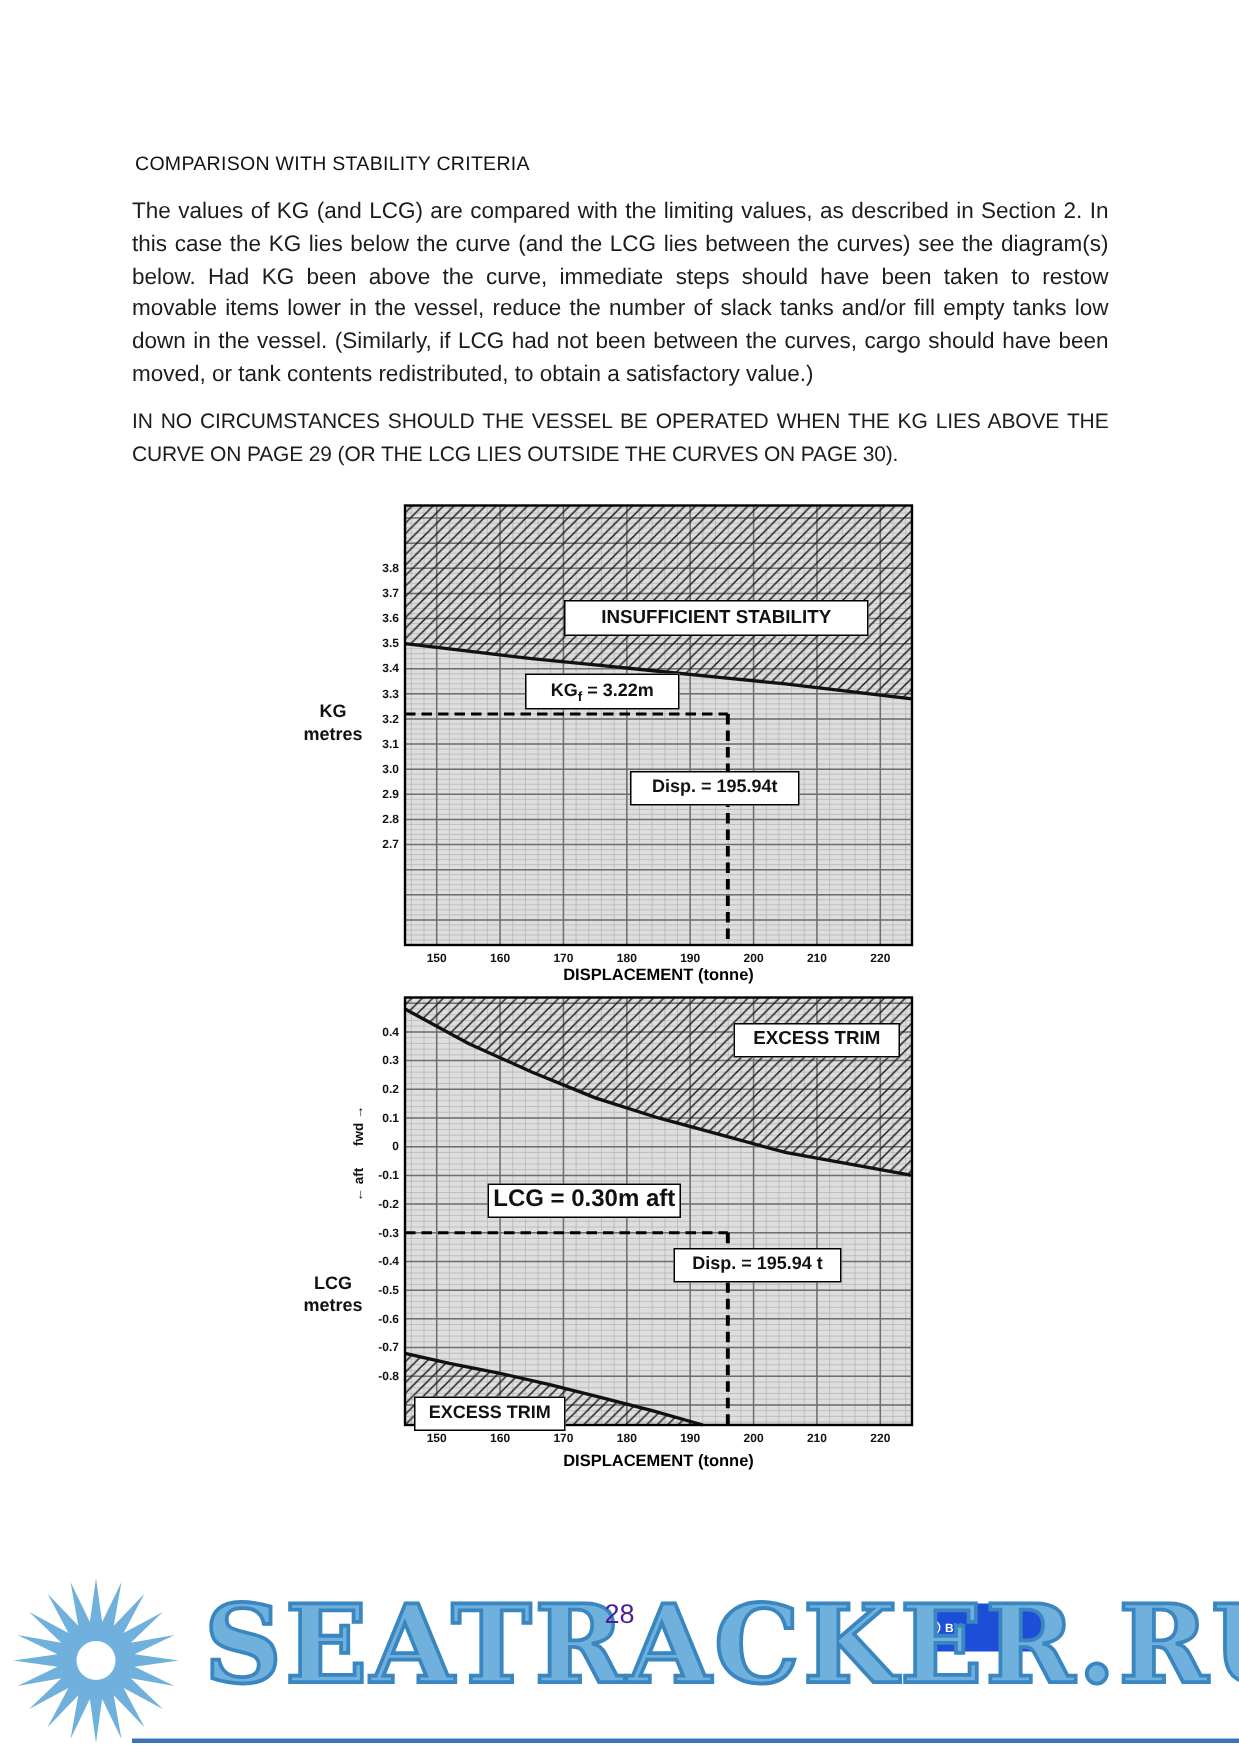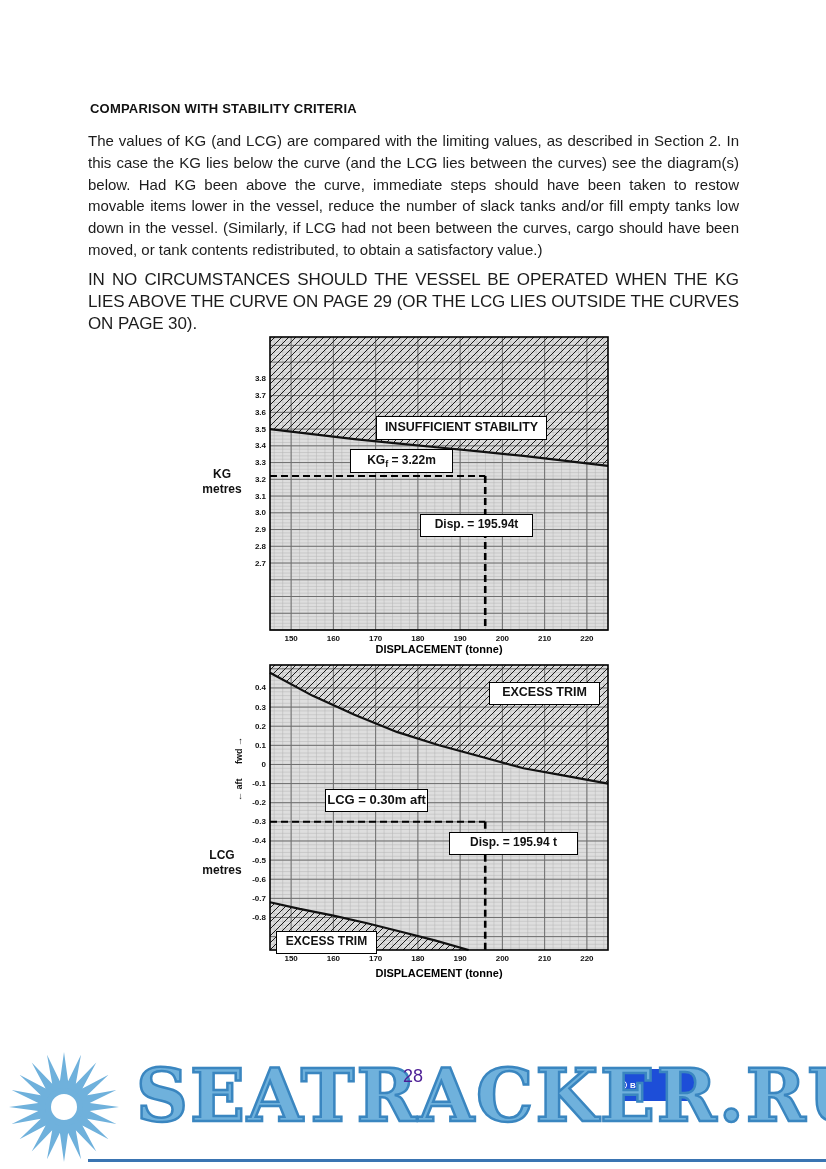--- a/index.html
+++ b/index.html
@@ -1,38 +1,38 @@
 <!DOCTYPE html>
 <html><head>
 <meta charset="utf-8">
 <style>
   *{margin:0;padding:0;box-sizing:border-box}
   html,body{background:#fff}
   body{font-family:"Liberation Sans",sans-serif;color:#111}
   .page{position:relative;width:826px;height:1169px;background:#ffffff;overflow:hidden}
 
-  .heading{position:absolute;left:90px;top:101px;font-size:13px;font-weight:bold;letter-spacing:.2px}
+  .heading{position:absolute;left:90px;top:101px;font-size:13px;font-weight:normal;letter-spacing:.2px}
   .para{position:absolute;left:88px;width:651px;font-size:15px;line-height:21.8px;text-align:justify;color:#1c1c1c}
   .para1{top:130px}
-  .para2{top:269px;font-size:17px;line-height:22px;letter-spacing:-0.1px}
+  .para2{top:269px;font-size:14px;line-height:22px;letter-spacing:-0.1px}
 
   .chart-svg{position:absolute}
   #chart-svg-0{left:240px;top:330px;width:390px;height:335px}
   #chart-svg-1{left:240px;top:658px;width:390px;height:340px}
   .tick{font:bold 8px "Liberation Sans",sans-serif;fill:#111}
   .axis-label{font:bold 11px "Liberation Sans",sans-serif;fill:#000}
 
   .chart-box{position:absolute;background:#fff;border:1.6px solid #000;font-weight:bold;text-align:center;z-index:3;white-space:nowrap;overflow:hidden}
-  .box-insufficient{left:376px;top:416px;width:171px;height:24px;font-size:12.5px;line-height:20px}
+  .box-insufficient{left:376px;top:400px;width:203px;height:24px;font-size:12.5px;line-height:20px}
   .box-kgf{left:350px;top:449px;width:103px;height:24px;font-size:12px;line-height:20px}
   .box-kgf sub{font-size:9px}
   .box-disp1{left:420px;top:514px;width:113px;height:23px;font-size:12px;line-height:19px}
   .box-excess-top{left:489px;top:682px;width:111px;height:23px;font-size:12.5px;line-height:19px}
-  .box-lcg{left:325px;top:789px;width:103px;height:23px;font-size:13px;line-height:19px}
-  .box-disp2{left:449px;top:832px;width:129px;height:23px;font-size:12px;line-height:19px}
+  .box-lcg{left:325px;top:789px;width:129px;height:23px;font-size:16px;line-height:19px}
+  .box-disp2{left:449px;top:832px;width:112px;height:23px;font-size:12px;line-height:19px}
   .box-excess-bottom{left:276px;top:931px;width:101px;height:23px;font-size:12px;line-height:19px}
 
   .axis-side-label{position:absolute;width:48px;text-align:center;font-weight:bold;font-size:12px;line-height:14.5px}
   .kg-side{left:198px;top:467px}
   .lcg-side{left:198px;top:848px}
   .v-label{position:absolute;white-space:nowrap;font-size:9px;font-weight:bold;transform:rotate(-90deg);transform-origin:0 0}
   .fwd-label{left:234px;top:764px}
   .aft-label{left:234px;top:801px}
 
   .page-number{position:absolute;left:0;top:1066px;width:826px;text-align:center;font-size:18px;color:#4c1d95;z-index:6}

